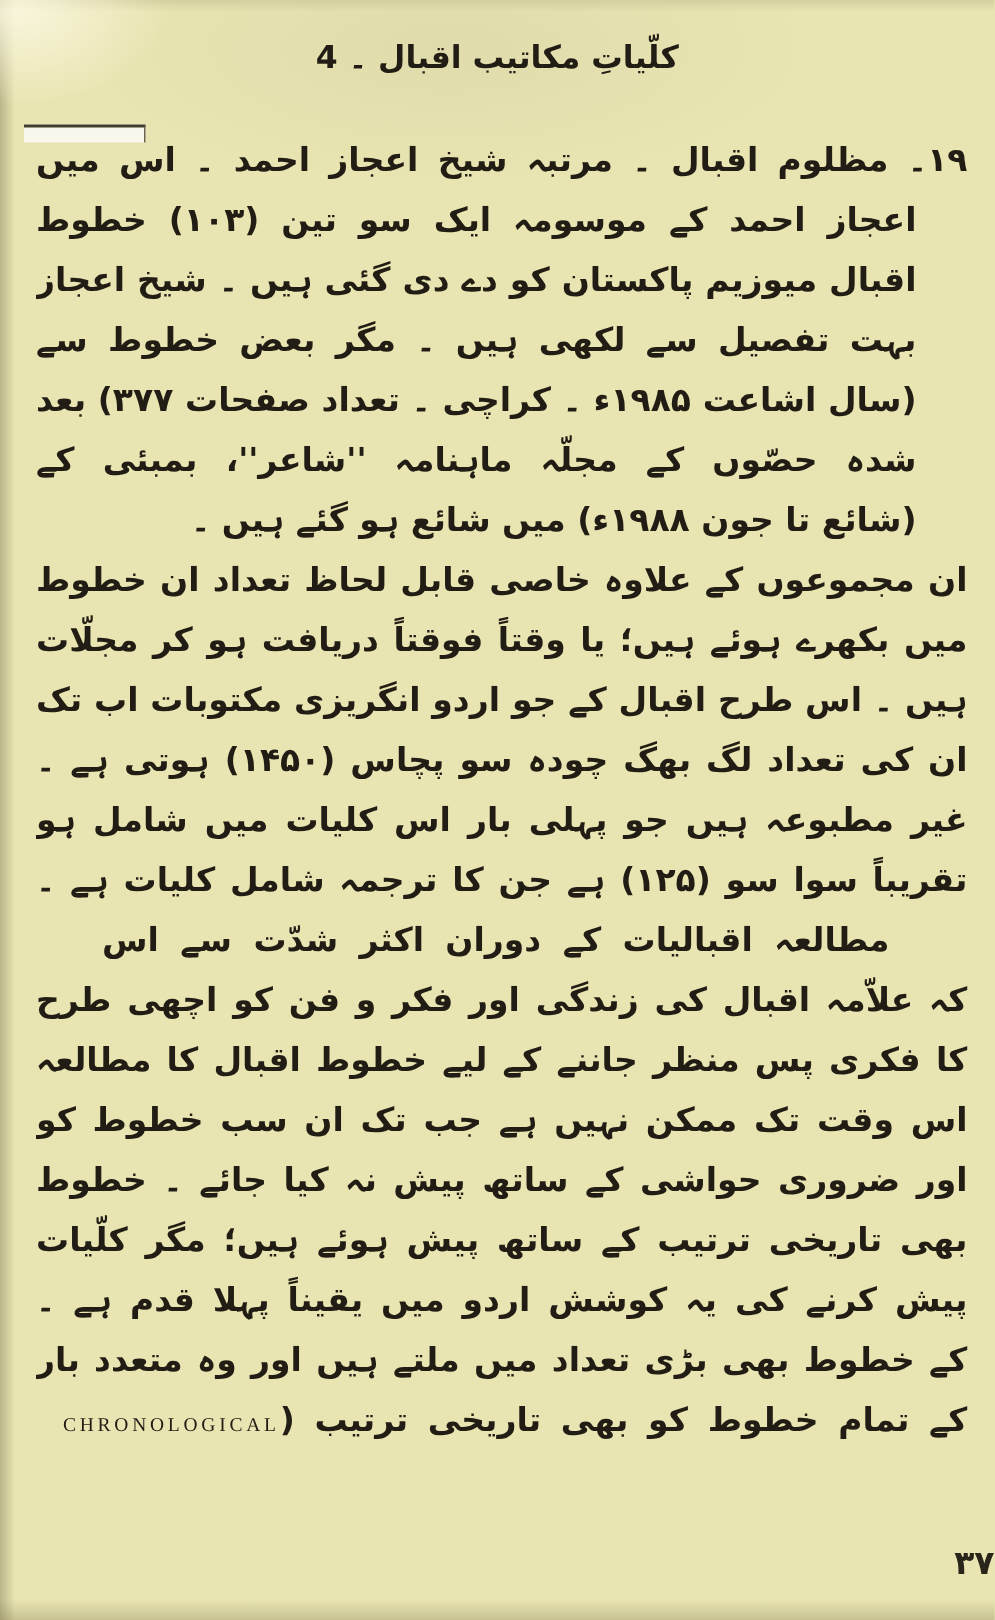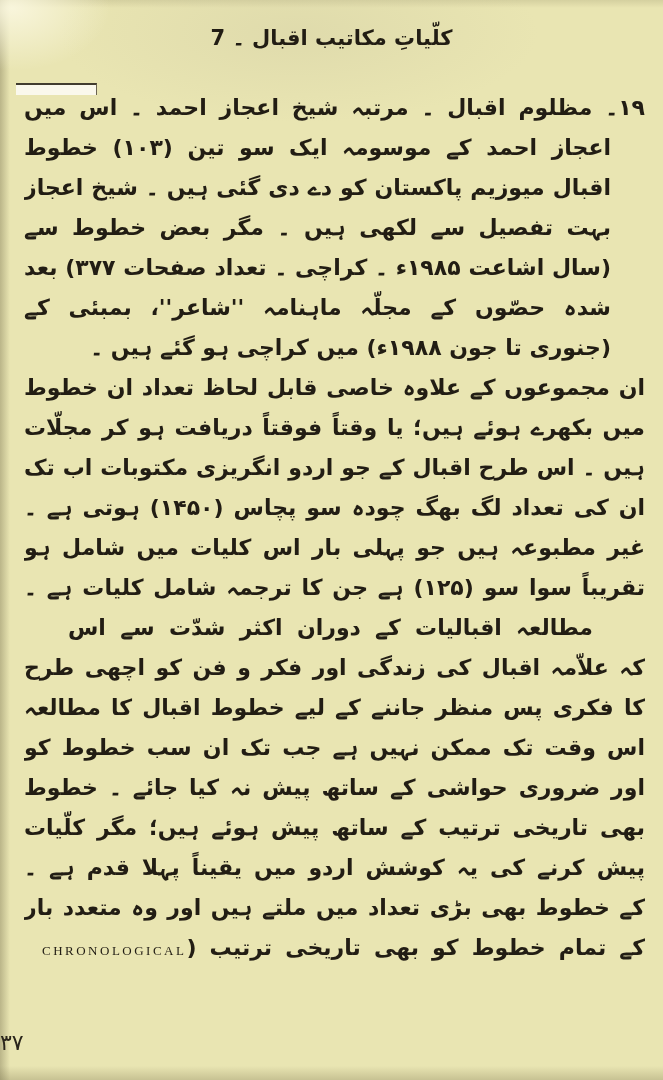--- a/index.html
+++ b/index.html
@@ -42,41 +42,41 @@
   .para-entry .line.hang{padding-right:34px;}
   .para-3 .line.first{padding-right:52px;padding-left:44px;}
   .latin{
     font-family:"Liberation Serif",serif;
     font-size:13px;font-weight:normal;
     letter-spacing:2.5px;word-spacing:16px;
     padding:0 18px;
   }
   .footer{
     position:absolute;top:1030px;left:0;right:0;
-    text-align:left;direction:rtl;
-    font-size:22px;font-weight:normal;color:#2a251b;
+    text-align:right;direction:rtl;
+    font-size:22px;font-weight:bold;color:#2a251b;
   }
 </style>
 </head>
 <body>
 
 <div class="page">
   <div class="header">
-    <span>کلّیاتِ مکاتیب اقبال ۔ 7</span>
+    <span>کلّیاتِ مکاتیب اقبال ۔ 4</span>
   </div>
   <div class="artifact"></div>
   <div class="textbody" id="text-body">
       <div class="para para-entry">
         <div class="line">۱۹۔ مظلوم اقبال ۔ مرتبہ شیخ اعجاز احمد ۔ اس میں علامہ اقبال کے برادر زادے شیخ</div>
         <div class="line hang">اعجاز احمد کے موسومہ ایک سو تین (۱۰۳) خطوط شامل ہیں ۔ ان خطوط کی اصلیں</div>
         <div class="line hang">اقبال میوزیم پاکستان کو دے دی گئی ہیں ۔ شیخ اعجاز احمد نے ان کی وضاحتیں</div>
         <div class="line hang">بہت تفصیل سے لکھی ہیں ۔ مگر بعض خطوط سے عبارتوں کو حذف بھی کردیا ہے ۔</div>
         <div class="line hang">(سال اشاعت ۱۹۸۵ء ۔ کراچی ۔ تعداد صفحات ۳۷۷) بعد میں یہ خطوط مع حذف</div>
         <div class="line hang">شدہ حصّوں کے مجلّہ ماہنامہ ''شاعر''، بمبئی کے ''اقبال نمبر'' (جلد اول)</div>
-        <div class="line hang short">(جنوری تا جون ۱۹۸۸ء) میں کراچی ہو گئے ہیں ۔</div>
+        <div class="line hang short">(شائع تا جون ۱۹۸۸ء) میں شائع ہو گئے ہیں ۔</div>
       </div>
       <div class="para para-2">
         <div class="line">ان مجموعوں کے علاوہ خاصی قابل لحاظ تعداد ان خطوط کی ہے جو متفرّق کتابوں</div>
         <div class="line">میں بکھرے ہوئے ہیں؛ یا وقتاً فوقتاً دریافت ہو کر مجلّات و رسائل کی زینت بنتے رہتے</div>
         <div class="line">ہیں ۔ اس طرح اقبال کے جو اردو انگریزی مکتوبات اب تک دستیاب ہوئے ہیں</div>
         <div class="line">ان کی تعداد لگ بھگ چودہ سو پچاس (۱۴۵۰) ہوتی ہے ۔ ان میں کچھ خطوط ابھی تک</div>
         <div class="line">غیر مطبوعہ ہیں جو پہلی بار اس کلیات میں شامل ہو رہے ہیں ۔ انگریزی خطوط کی تعداد</div>
         <div class="line">تقریباً سوا سو (۱۲۵) ہے جن کا ترجمہ شامل کلیات ہے ۔ جرمن زبان میں سترہ (۱۷)</div>
       </div>
       <div class="para para-3">

